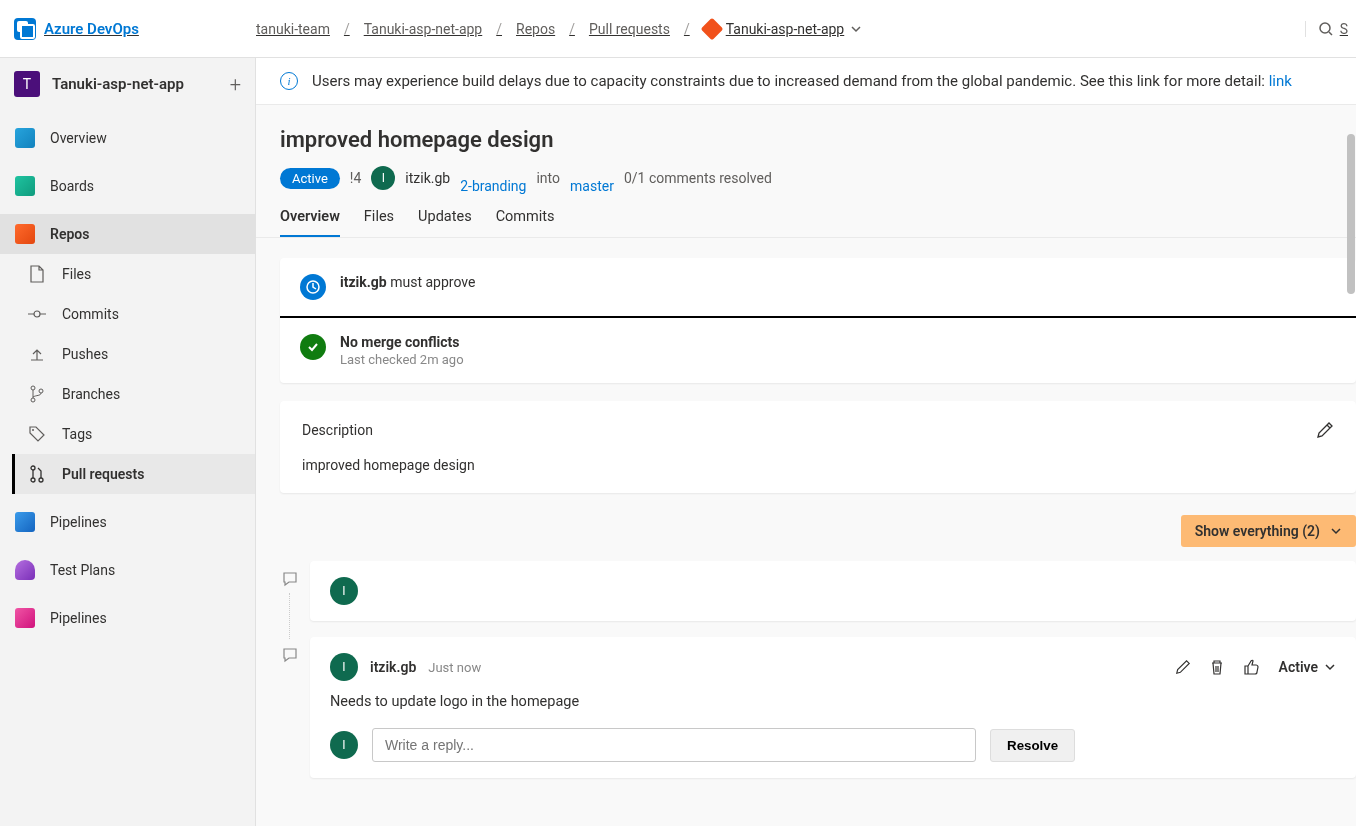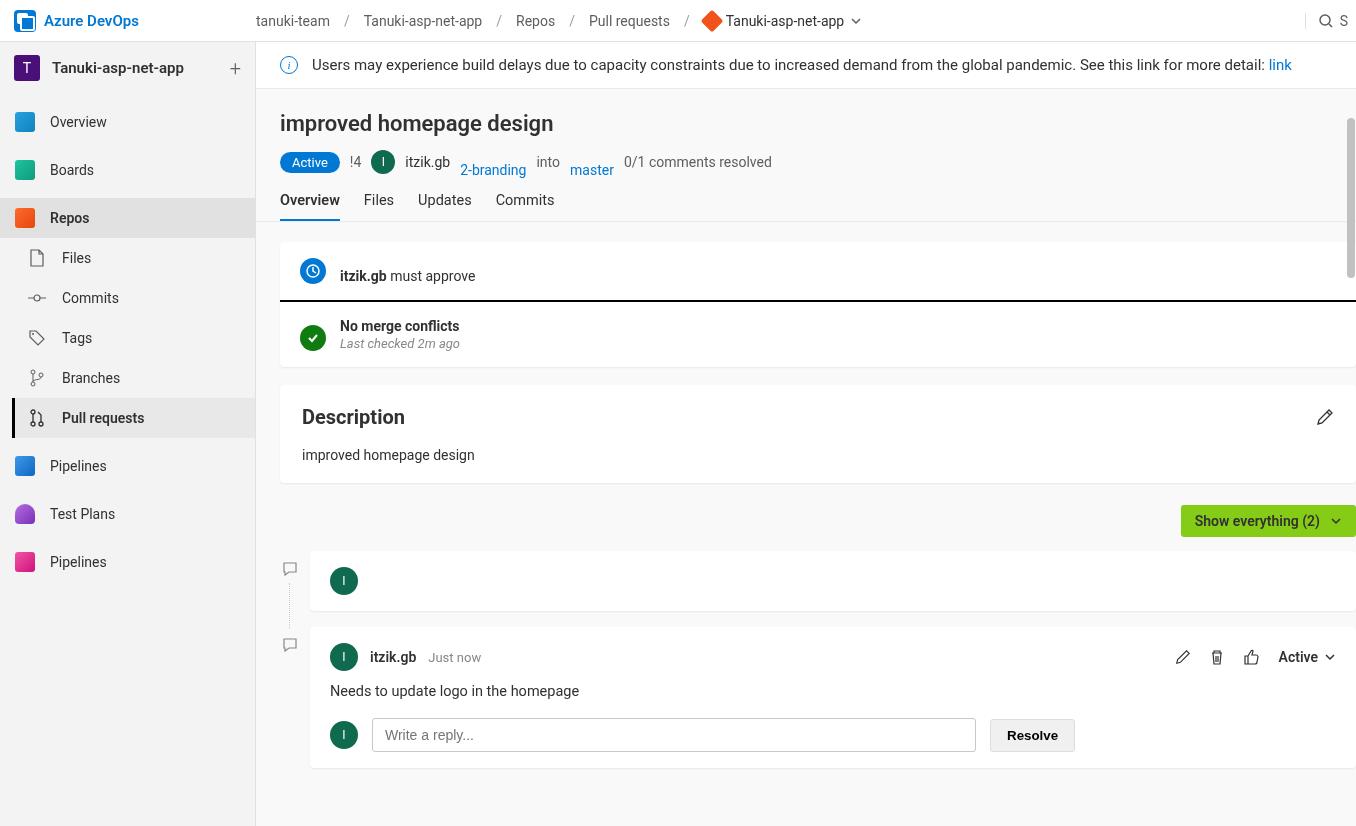--- a/index.html
+++ b/index.html
@@ -1,20 +1,20 @@
 <!DOCTYPE html>
 <html><head>
 <meta charset="utf-8">
 <style>
 * { box-sizing: border-box; margin: 0; padding: 0; }
 body { font-family: -apple-system, BlinkMacSystemFont, "Segoe UI", Roboto, Helvetica, Arial, sans-serif; font-size: 14px; color: #323130; background:#fff; overflow:hidden;}
 a { text-decoration: none; }
 
 
-.top-bar { height: 42px; display:flex; align-items:center; border-bottom: 1px solid #e1e1e1; padding: 0 8px; }
+.top-bar { height: 58px; display:flex; align-items:center; border-bottom: 1px solid #e1e1e1; padding: 0 8px; text-decoration: underline; }
 .logo { display:flex; align-items:center; gap:8px; width: 248px; padding-left:6px;}
 .logo-badge { width:22px; height:22px; background:#0078d4; border-radius:4px; position:relative;}
 .logo-badge::before{content:"";position:absolute;width:11px;height:11px;background:#fff;border-radius:2px;top:3px;left:3px;}
 .logo-badge::after{content:"";position:absolute;width:11px;height:11px;background:#0078d4;border-radius:2px;bottom:1px;right:1px;border:2px solid #fff;}
 .logo-text { color:#0078d4; font-weight:600; font-size:15px;}
 .breadcrumbs { display:flex; align-items:center; gap:14px; color:#605e5c; font-size:14px; flex:1;}
 .breadcrumbs span.sep { color:#a19f9d;}
 .repo-pick { display:flex; align-items:center; gap:6px; color:#323130;}
 .repo-diamond { width:16px; height:16px; background:#f1511b; transform:rotate(45deg); border-radius:2px;}
 .search-top { display:flex; align-items:center; gap:6px; border-left:1px solid #e1e1e1; padding-left:12px; color:#605e5c;}
@@ -51,34 +51,34 @@
 .avatar{width:24px;height:24px;border-radius:50%;background:#0f6a4f;color:#fff;display:flex;align-items:center;justify-content:center;font-size:12px;}
 .avatar.big{width:28px;height:28px;}
 .branch{color:#0078d4;margin-top:16px;}
 .muted{color:#605e5c;}
 .tabs{display:flex;gap:24px;padding:14px 24px 0 24px;border-bottom:1px solid #eaeaea;}
 .tab{padding-bottom:10px;cursor:pointer;font-size:14.5px;}
 .tab.active{font-weight:600;border-bottom:2px solid #0078d4;}
 
 .content{padding:20px 0 20px 24px;}
 .card{background:#fff;border-radius:4px;box-shadow:0 1px 2px rgba(0,0,0,0.07);margin-bottom:18px;}
-.status-row{display:flex;align-items:flex-end;gap:14px;padding:16px 20px;}
+.status-row{display:flex;align-items:flex-start;gap:14px;padding:16px 20px;}
 .status-row + .status-row{border-top:2px solid #000000;}
 .st-icon{width:26px;height:26px;border-radius:50%;display:flex;align-items:center;justify-content:center;color:#fff;flex-shrink:0;}
 .st-blue{background:#0078d4;}
 .st-green{background:#107c10;}
-.st-text .sub-t{color:#888;font-size:13px;margin-top:2px;font-style:italic;}
+.st-text .sub-t{color:#888;font-size:13px;margin-top:2px;}
 
 .desc-card{padding:20px 22px;}
 .desc-head{display:flex;align-items:center;justify-content:space-between;margin-bottom:18px;}
-.desc-head h3{font-size:20px;font-weight:700;}
+.desc-head h3{font-size:14px;font-weight:400;}
 .edit-ic{cursor:pointer;color:#323130;}
 
 .filter-row{display:flex;justify-content:flex-end;padding:4px 0 14px 0;}
-.filter-btn{background:#84cc16;padding:8px 14px;border-radius:3px;display:flex;align-items:center;gap:10px;cursor:pointer;font-weight:600;}
+.filter-btn{background:#fdba74;padding:8px 14px;border-radius:3px;display:flex;align-items:center;gap:10px;cursor:pointer;font-weight:600;}
 
 .thread-wrap{display:flex;gap:10px;margin-bottom:16px;}
 .gutter{width:20px;display:flex;justify-content:center;padding-top:10px;color:#888;position:relative;}
 .gutter::after{content:"";position:absolute;top:32px;bottom:-18px;width:1px;border-left:1px dotted #ccc;}
 .thread-wrap:last-child .gutter::after{display:none;}
 .comment-card{flex:1;background:#fff;border-radius:4px;box-shadow:0 1px 2px rgba(0,0,0,0.07);padding:16px 20px;}
 .add-row{display:flex;align-items:center;gap:14px;}
 .add-input{flex:1;border:1px solid #c8c8c8;border-radius:3px;padding:8px 12px;font-size:14px;max-width:700px;}
 .reply-input{flex:1;border:1px solid #c8c8c8;border-radius:3px;padding:8px 12px;font-size:14px;max-width:604px;}
 .c-head{display:flex;align-items:center;gap:12px;margin-bottom:12px;}
@@ -171,36 +171,44 @@
             <svg width="18" height="16">
               <circle cx="9" cy="8" r="3" stroke="#605e5c" fill="none" stroke-width="1.2"></circle>
               <path d="M0 8h6M12 8h6" stroke="#605e5c" stroke-width="1.2"></path>
             </svg>
           </span>
         <span>Commits</span>
       </div>
       <div class="nav-item tight">
         <span class="nav-icon thin-icon">
             <svg width="16" height="16">
-              <path d="M1 7V1h6l8 8-6 6z" stroke="#605e5c" fill="none" stroke-width="1.2"></path>
-              <circle cx="4" cy="4" r="1" fill="#605e5c"></circle>
-            </svg>
-          </span>
-        <span>Tags</span>
+              <path d="M8 14V4M4 8l4-4 4 4M2 14h12" stroke="#605e5c" fill="none" stroke-width="1.2"></path>
+            </svg>
+          </span>
+        <span>Pushes</span>
       </div>
       <div class="nav-item tight">
         <span class="nav-icon thin-icon">
             <svg width="16" height="18">
               <circle cx="4" cy="3" r="2" stroke="#605e5c" fill="none"></circle>
               <circle cx="4" cy="15" r="2" stroke="#605e5c" fill="none"></circle>
               <circle cx="12" cy="6" r="2" stroke="#605e5c" fill="none"></circle>
               <path d="M4 5v8M12 8c0 3-5 2-8 4" stroke="#605e5c" fill="none"></path>
             </svg>
           </span>
         <span>Branches</span>
+      </div>
+      <div class="nav-item tight">
+        <span class="nav-icon thin-icon">
+            <svg width="16" height="16">
+              <path d="M1 7V1h6l8 8-6 6z" stroke="#605e5c" fill="none" stroke-width="1.2"></path>
+              <circle cx="4" cy="4" r="1" fill="#605e5c"></circle>
+            </svg>
+          </span>
+        <span>Tags</span>
       </div>
       <div class="nav-item tight active">
         <span class="nav-icon thin-icon">
             <svg width="16" height="18">
               <circle cx="4" cy="3" r="2" stroke="#323130" fill="none" stroke-width="1.3"></circle>
               <circle cx="4" cy="15" r="2" stroke="#323130" fill="none" stroke-width="1.3"></circle>
               <circle cx="12" cy="15" r="2" stroke="#323130" fill="none" stroke-width="1.3"></circle>
               <path d="M4 5v8M12 13V6l-3-3" stroke="#323130" fill="none" stroke-width="1.3"></path>
             </svg>
           </span>

